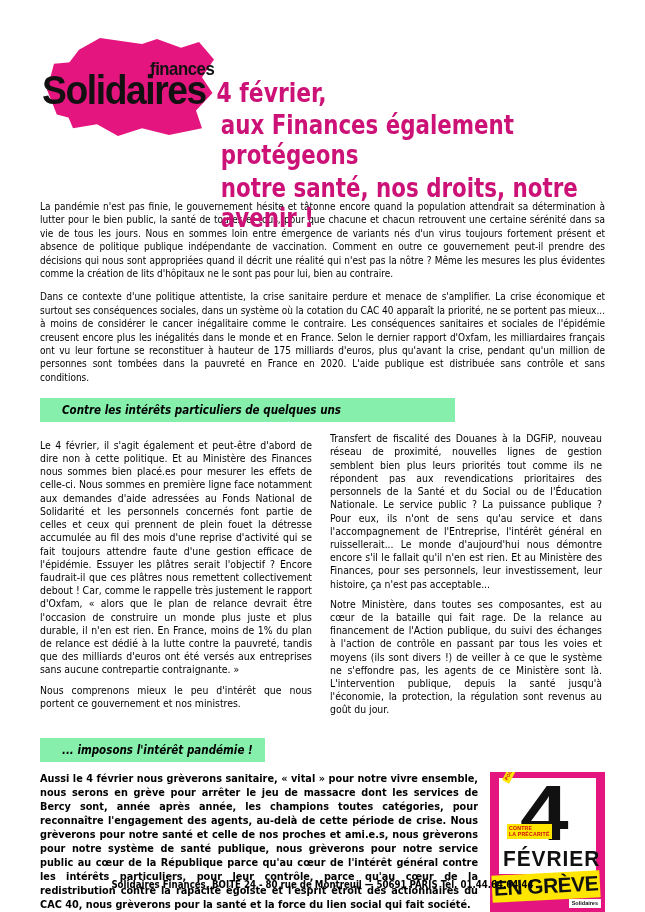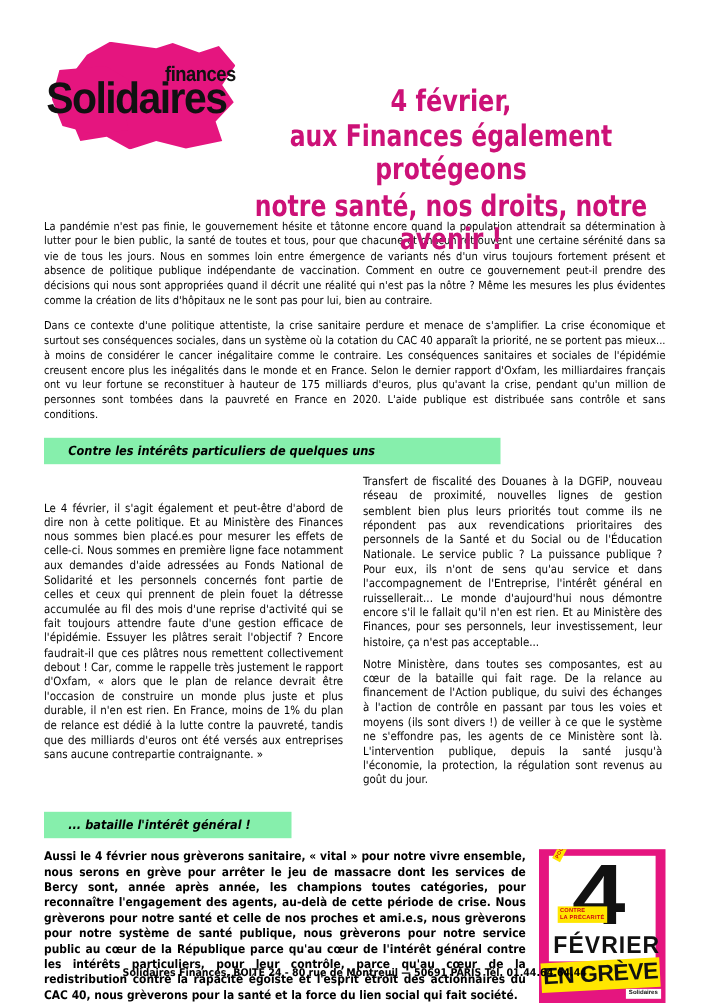--- a/index.html
+++ b/index.html
@@ -64,21 +64,21 @@
     color:#111;
     transform: scaleX(0.93);
     transform-origin: left center;
     line-height:1;
   }
 
   .headline {
     position:absolute;
     right:20px; top:78px;
     width:430px;
-    text-align:center;
+    text-align:left;
     color:#cc1177;
     font-family:"DejaVu Sans Condensed","Liberation Sans", sans-serif;
     font-weight:bold;
     line-height:1.12;
   }
   .headline .l1 { display:block; font-size:27px; transform:scaleX(0.9); }
   .headline .l2 { display:block; font-size:27px; transform:scaleX(0.88); margin-top:2px; }
   .headline .l3 { display:block; font-size:27px; transform:scaleX(0.88); margin-top:2px; }
 
   
@@ -256,28 +256,29 @@
 <div class="content">
 
   <p class="intro">La pandémie n'est pas finie, le gouvernement hésite et tâtonne encore quand la population attendrait  sa détermination à lutter pour le bien public, la santé de toutes et tous, pour que chacune et chacun retrouvent une certaine sérénité dans sa vie de tous les jours. Nous en sommes loin entre émergence de variants nés d'un virus toujours fortement présent et absence de politique publique indépendante de vaccination. Comment en outre ce gouvernement peut-il prendre des décisions qui nous sont appropriées quand il décrit une réalité qui n'est pas la nôtre ? Même les mesures les plus évidentes comme la création de lits d'hôpitaux ne le sont pas pour lui, bien au contraire.</p>
   <p class="intro">Dans ce contexte d'une politique attentiste, la crise sanitaire perdure et menace de s'amplifier. La crise économique et surtout ses conséquences sociales, dans un système où la cotation du CAC 40 apparaît la priorité, ne se portent pas mieux... à moins de considérer le cancer inégalitaire comme le contraire. Les conséquences sanitaires et sociales de l'épidémie creusent encore plus les inégalités dans le monde et en France. Selon le dernier rapport d'Oxfam, les milliardaires français ont vu leur fortune se reconstituer à hauteur de 175 milliards d'euros, plus qu'avant la crise, pendant qu'un million de personnes sont tombées dans la pauvreté en France en 2020. L'aide publique est distribuée sans contrôle et sans conditions.</p>
 
   <div class="sec-head narrow">Contre les intérêts particuliers de quelques uns</div>
 
   <div class="cols">
     <div class="col">
       <p>Le 4 février, il s'agit également et peut-être d'abord de dire non à cette politique. Et au Ministère des Finances nous sommes bien placé.es pour mesurer les effets de celle-ci. Nous sommes en première ligne face notamment aux demandes d'aide adressées au Fonds National de Solidarité et les personnels concernés font partie de celles et ceux qui prennent de plein fouet la détresse accumulée au fil des mois d'une reprise d'activité qui se fait toujours attendre faute d'une gestion efficace de l'épidémie. Essuyer les plâtres serait l'objectif ? Encore faudrait-il que ces plâtres nous remettent collectivement debout ! Car, comme le rappelle très justement le rapport d'Oxfam, « alors que le plan de relance devrait être l'occasion de construire un monde plus juste et plus durable, il n'en est rien. En France, moins de 1% du plan de relance est dédié à la lutte contre la pauvreté, tandis que des milliards d'euros ont été versés aux entreprises sans aucune contrepartie contraignante. »</p>
+      <p>Nous comprenons mieux le peu d'intérêt que nous portent ce gouvernement et nos ministres.</p>
     </div>
     <div class="col">
       <p>Transfert de fiscalité des Douanes à la DGFiP, nouveau réseau de proximité, nouvelles lignes de gestion semblent bien plus leurs priorités tout comme ils ne répondent pas aux revendications prioritaires des personnels de la Santé et du Social ou de l'Éducation Nationale. Le service public ? La puissance publique ? Pour eux, ils n'ont de sens qu'au service et dans l'accompagnement de l'Entreprise, l'intérêt général en ruissellerait... Le monde d'aujourd'hui nous démontre encore s'il le fallait qu'il n'en est rien. Et au Ministère des Finances, pour ses personnels, leur investissement, leur histoire, ça n'est pas acceptable...</p>
       <p>Notre Ministère, dans toutes ses composantes, est au cœur de la bataille qui fait rage. De la relance au financement de l'Action publique, du suivi des échanges à l'action de contrôle en passant par tous  les voies et moyens (ils sont divers !) de veiller à ce que le système ne s'effondre pas, les agents de ce Ministère sont là. L'intervention publique, depuis la santé jusqu'à l'économie, la protection, la régulation sont revenus au goût du jour.</p>
     </div>
   </div>
 
-  <div class="sec-head narrow2">... bataille l'intérêt général !</div>
+  <div class="sec-head narrow2">... imposons l'intérêt pandémie !</div>
 
   <div class="final-wrap">
     <div class="final-text">
       <p>Aussi le 4 février nous grèverons sanitaire, « vital » pour notre vivre ensemble, nous serons en grève pour arrêter le jeu de massacre dont les services de Bercy sont, année après année, les champions toutes catégories, pour reconnaître l'engagement des agents, au-delà de cette période de crise. Nous grèverons pour notre santé et celle de nos proches et ami.e.s, nous grèverons pour notre système de santé publique, nous grèverons pour notre service public au cœur de la République parce qu'au cœur de l'intérêt général contre les intérêts particuliers, pour leur contrôle, parce qu'au cœur de la redistribution contre la rapacité égoïste et l'esprit étroit des actionnaires du CAC 40, nous grèverons pour la santé et la force du lien social qui fait société.</p>
     </div>
 
     <div class="poster">
       <div class="white-panel"></div>
       <div class="big4">4</div>
       <div class="slogan-top">POUR L'EMPLOI ET LES SERVICES PUBLICS</div>

